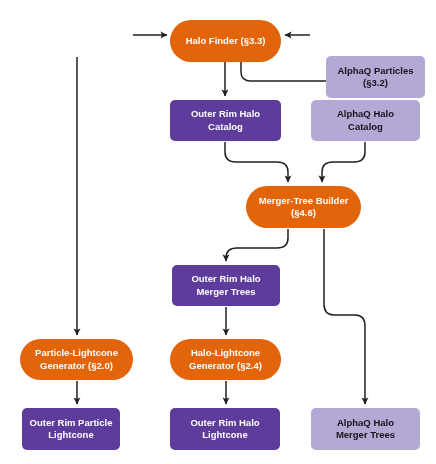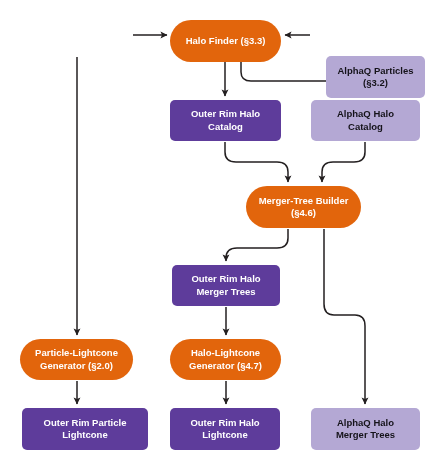--- a/index.html
+++ b/index.html
@@ -98,21 +98,21 @@
 Catalog</div>
   <div class="node lilac" style="left: 311px; top: 100px; width: 109px; height: 41px;">AlphaQ Halo
 Catalog</div>
   <div class="node orange" style="left: 246px; top: 186px; width: 115px; height: 42px; border-radius: 21px;">Merger-Tree Builder
 (§4.6)</div>
   <div class="node purple" style="left: 172px; top: 265px; width: 108px; height: 41px;">Outer Rim Halo
 Merger Trees</div>
   <div class="node orange" style="left: 20px; top: 339px; width: 113px; height: 41px; border-radius: 20.5px;">Particle-Lightcone
 Generator (§2.0)</div>
   <div class="node orange" style="left: 170px; top: 339px; width: 111px; height: 41px; border-radius: 20.5px;">Halo-Lightcone
-Generator (§4.7)</div>
-  <div class="node purple" style="left: 22px; top: 408px; width: 126px; height: 42px;">Outer Rim  Particle
+Generator (§2.4)</div>
+  <div class="node purple" style="left: 22px; top: 408px; width: 98px; height: 42px;">Outer Rim  Particle
 Lightcone</div>
   <div class="node purple" style="left: 170px; top: 408px; width: 110px; height: 42px;">Outer Rim Halo
 Lightcone</div>
   <div class="node lilac" style="left: 311px; top: 408px; width: 109px; height: 42px;">AlphaQ Halo
 Merger Trees</div>
 
 </div>
 
 </body></html>

